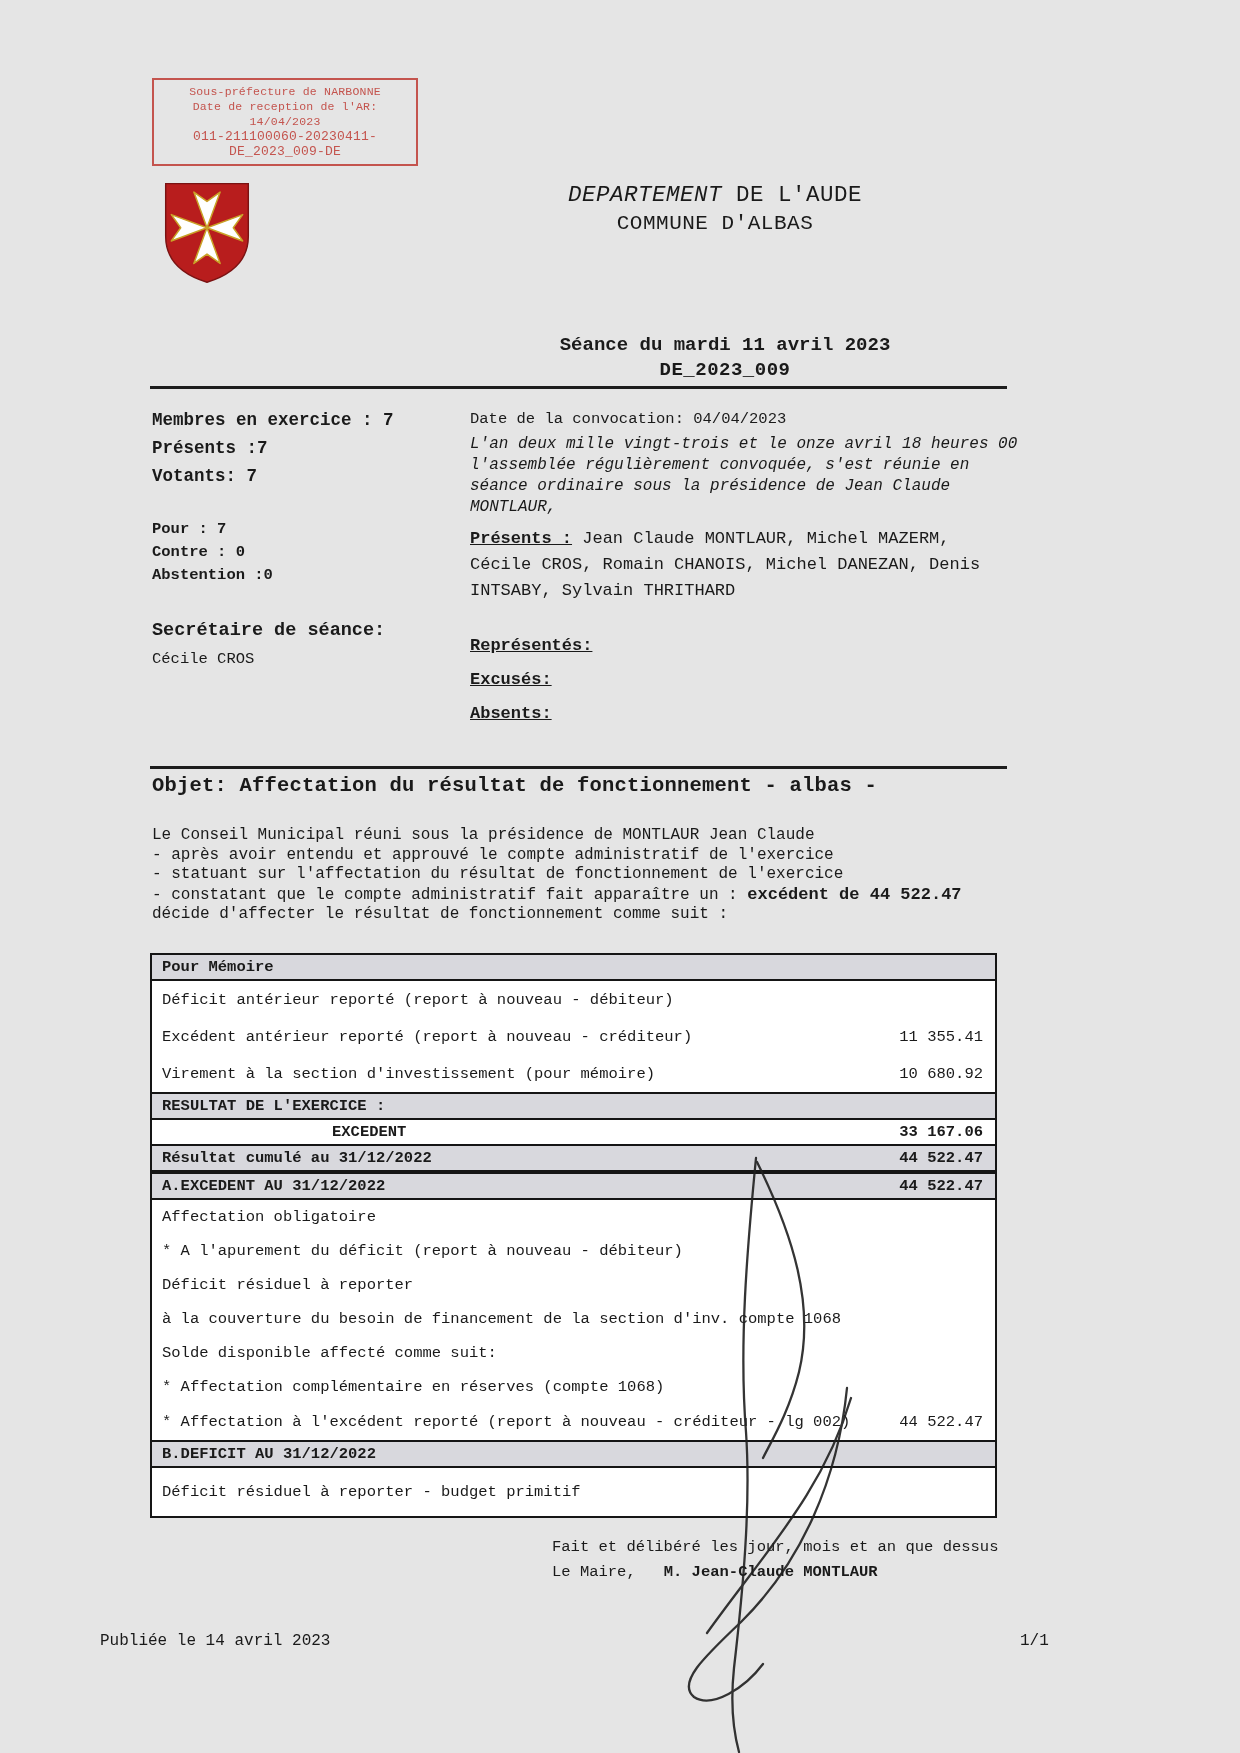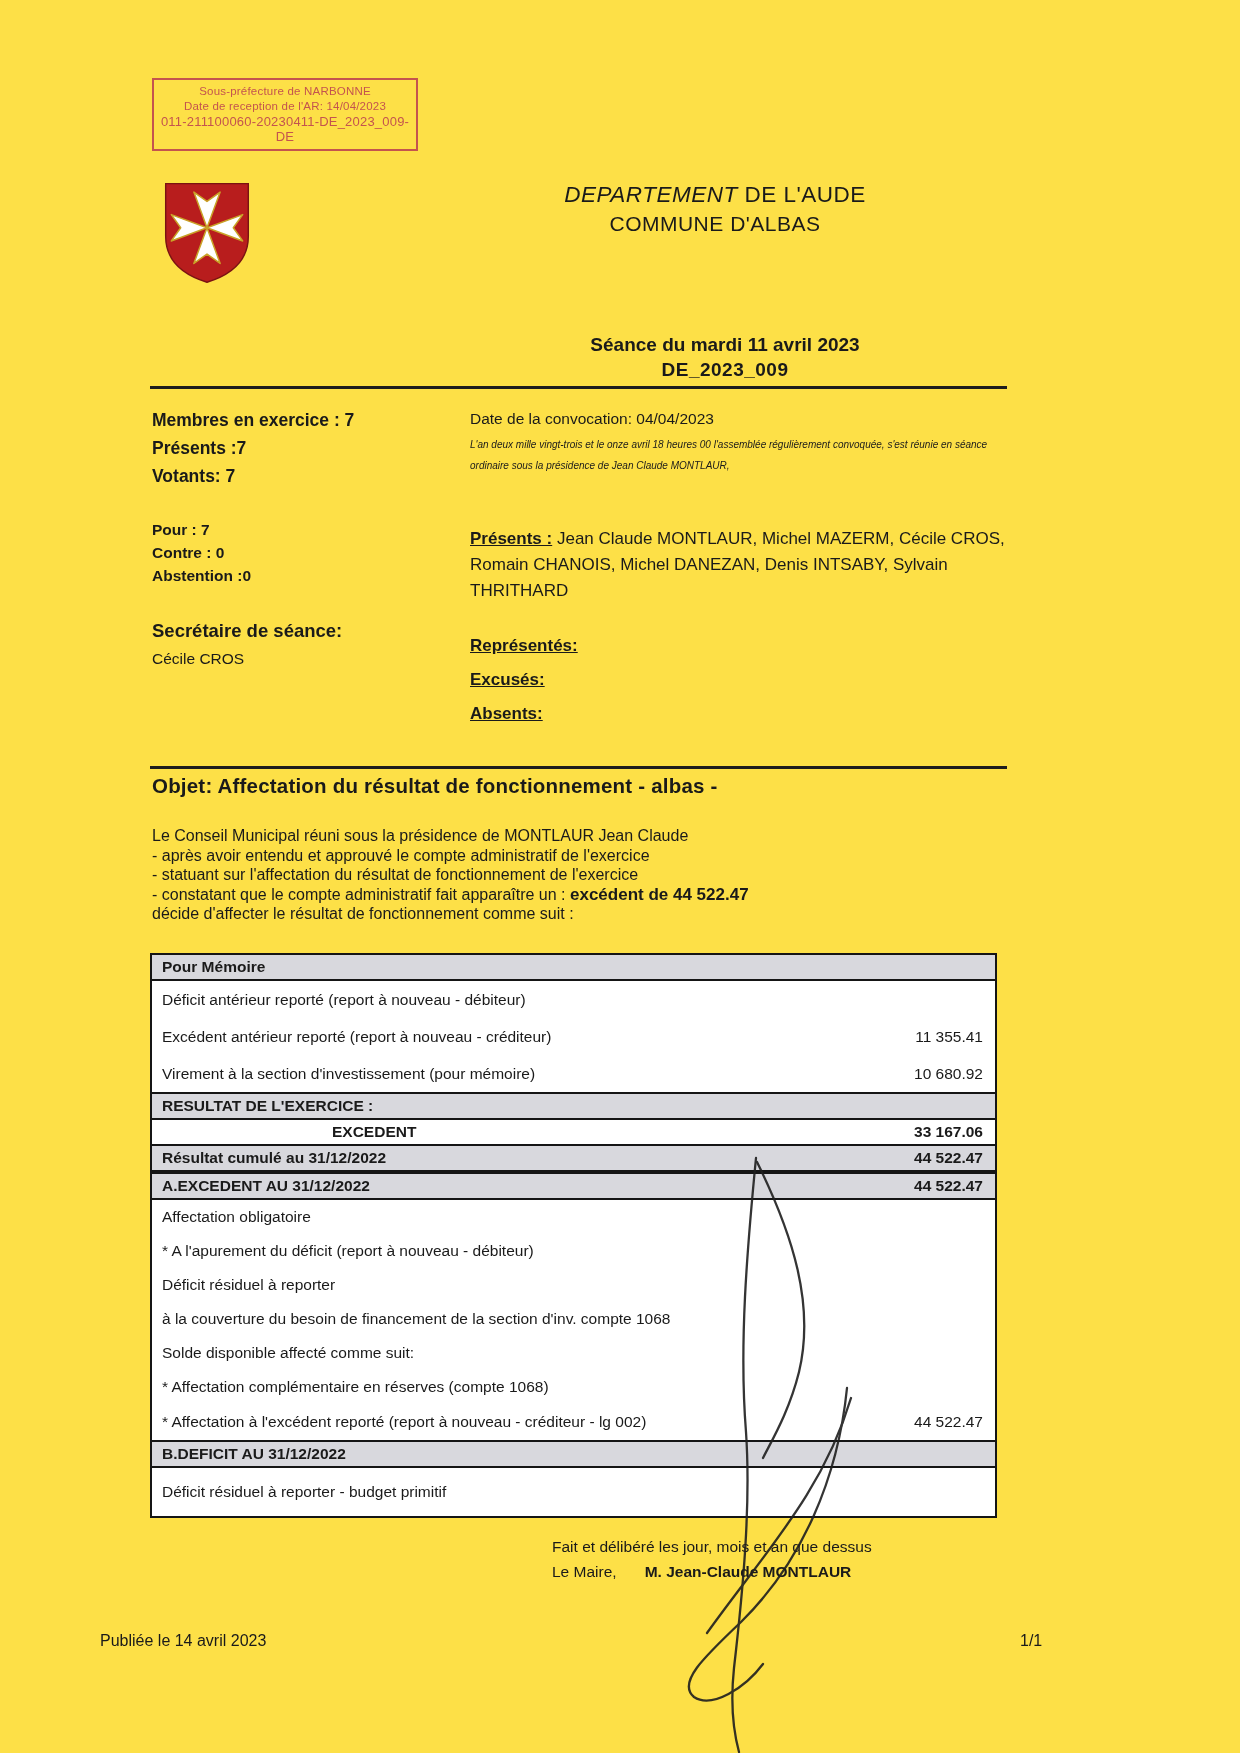--- a/index.html
+++ b/index.html
@@ -1,18 +1,18 @@
 <!DOCTYPE html>
 <html><head>
 <meta charset="utf-8">
 <style>
   html,body{margin:0;padding:0;background:#ffffff;}
   .page{
-    position:relative;width:1240px;height:1753px;background:#fde047;
-    font-family:Liberation Sans, sans-serif;color:#1a1a1a;overflow:hidden;
+    position:relative;width:1240px;height:1753px;background:#e5e5e5;
+    font-family:Liberation Mono, monospace;color:#1a1a1a;overflow:hidden;
   }
   .abs{position:absolute;}
   
   .stamp{
     left:152px;top:78px;width:258px;padding:4px 2px 5px 2px;
     border:2px solid #c4544e;color:#c4544e;text-align:center;
     font-size:11.5px;line-height:15px;letter-spacing:.2px;
   }
   .stamp .l3{font-size:13px;}
   
@@ -27,21 +27,21 @@
   .hl1{top:386px;}
   .hl2{top:766px;}
   
   .lp1{left:152px;top:406px;font-size:17.5px;font-weight:bold;line-height:28px;}
   .lp2{left:152px;top:518px;font-size:15.5px;font-weight:bold;line-height:23px;}
   .lp3{left:152px;top:620px;font-size:18.5px;font-weight:bold;}
   .lp4{left:152px;top:650px;font-size:15.5px;}
   
   .rp{left:470px;width:548px;}
   .conv{top:410px;font-size:15.5px;}
-  .preamble{top:434px;font-size:10px;font-style:italic;line-height:21px;}
+  .preamble{top:434px;font-size:16px;font-style:italic;line-height:21px;}
   .presents{top:526px;font-size:17px;line-height:26px;}
   .ulb{font-weight:bold;text-decoration:underline;}
   .rep1{top:636px;font-size:17px;}
   .rep2{top:670px;font-size:17px;}
   .rep3{top:704px;font-size:17px;}
   
   .objet{left:152px;top:774px;width:860px;font-size:20.5px;font-weight:bold;letter-spacing:.2px;}
   .body-block{left:152px;top:826px;width:860px;font-size:16px;line-height:19.5px;}
   .body-block .bld{font-weight:bold;font-size:17px;}
   

